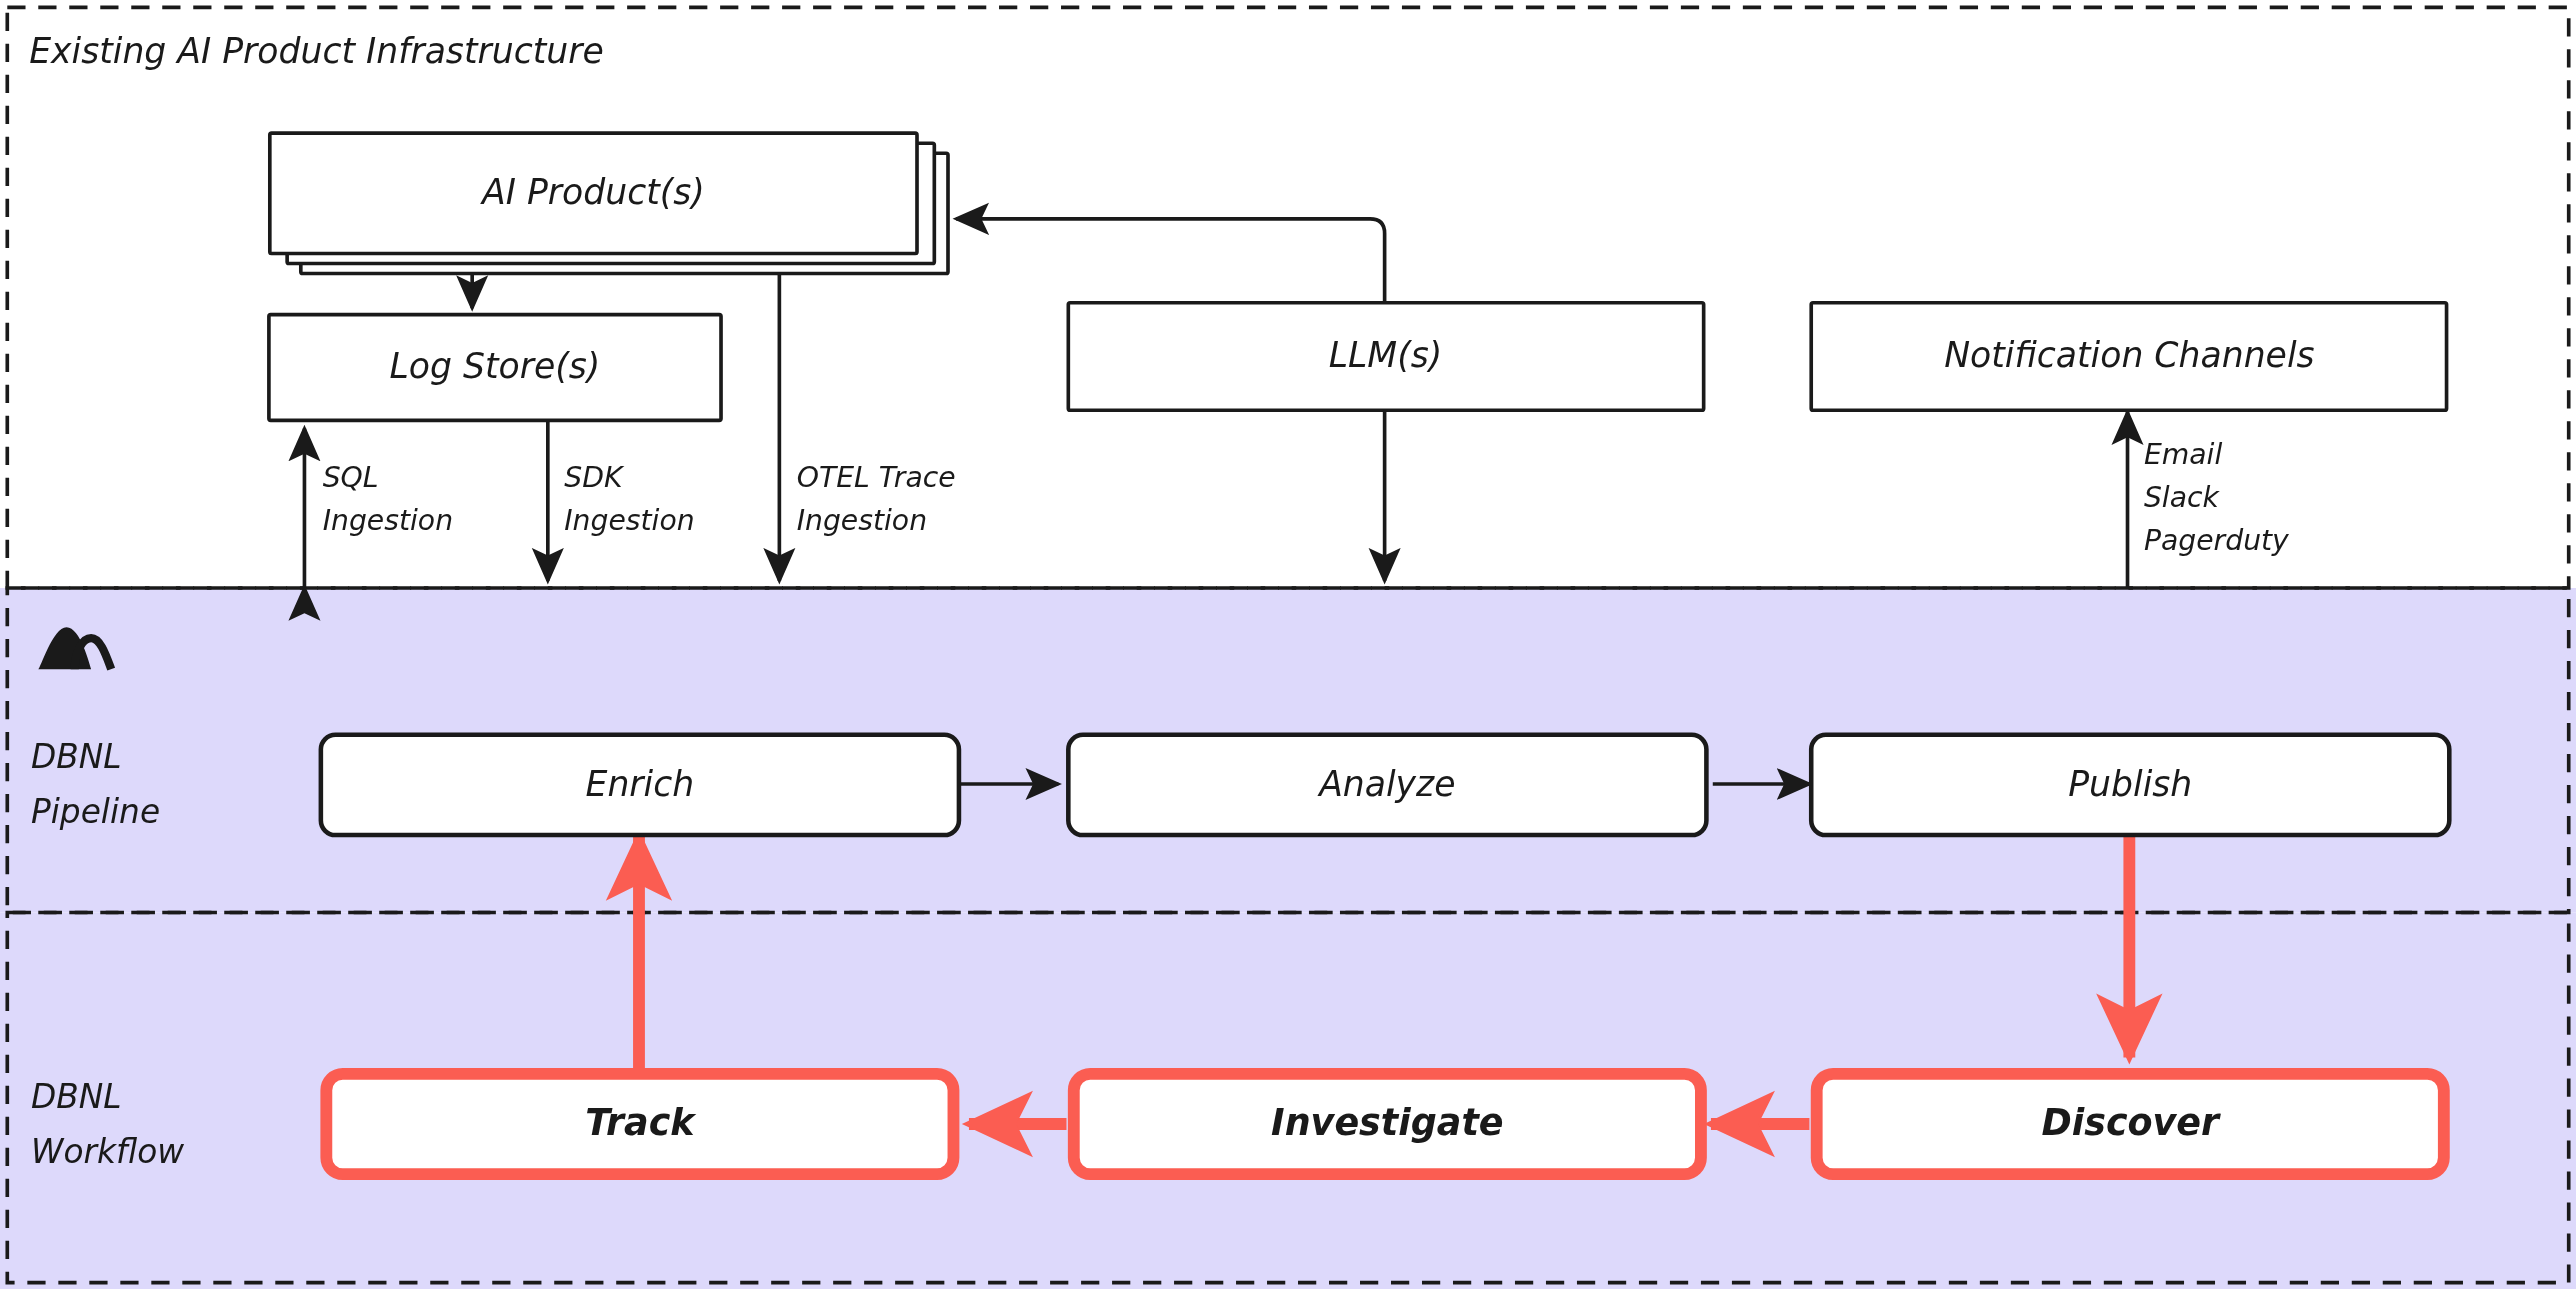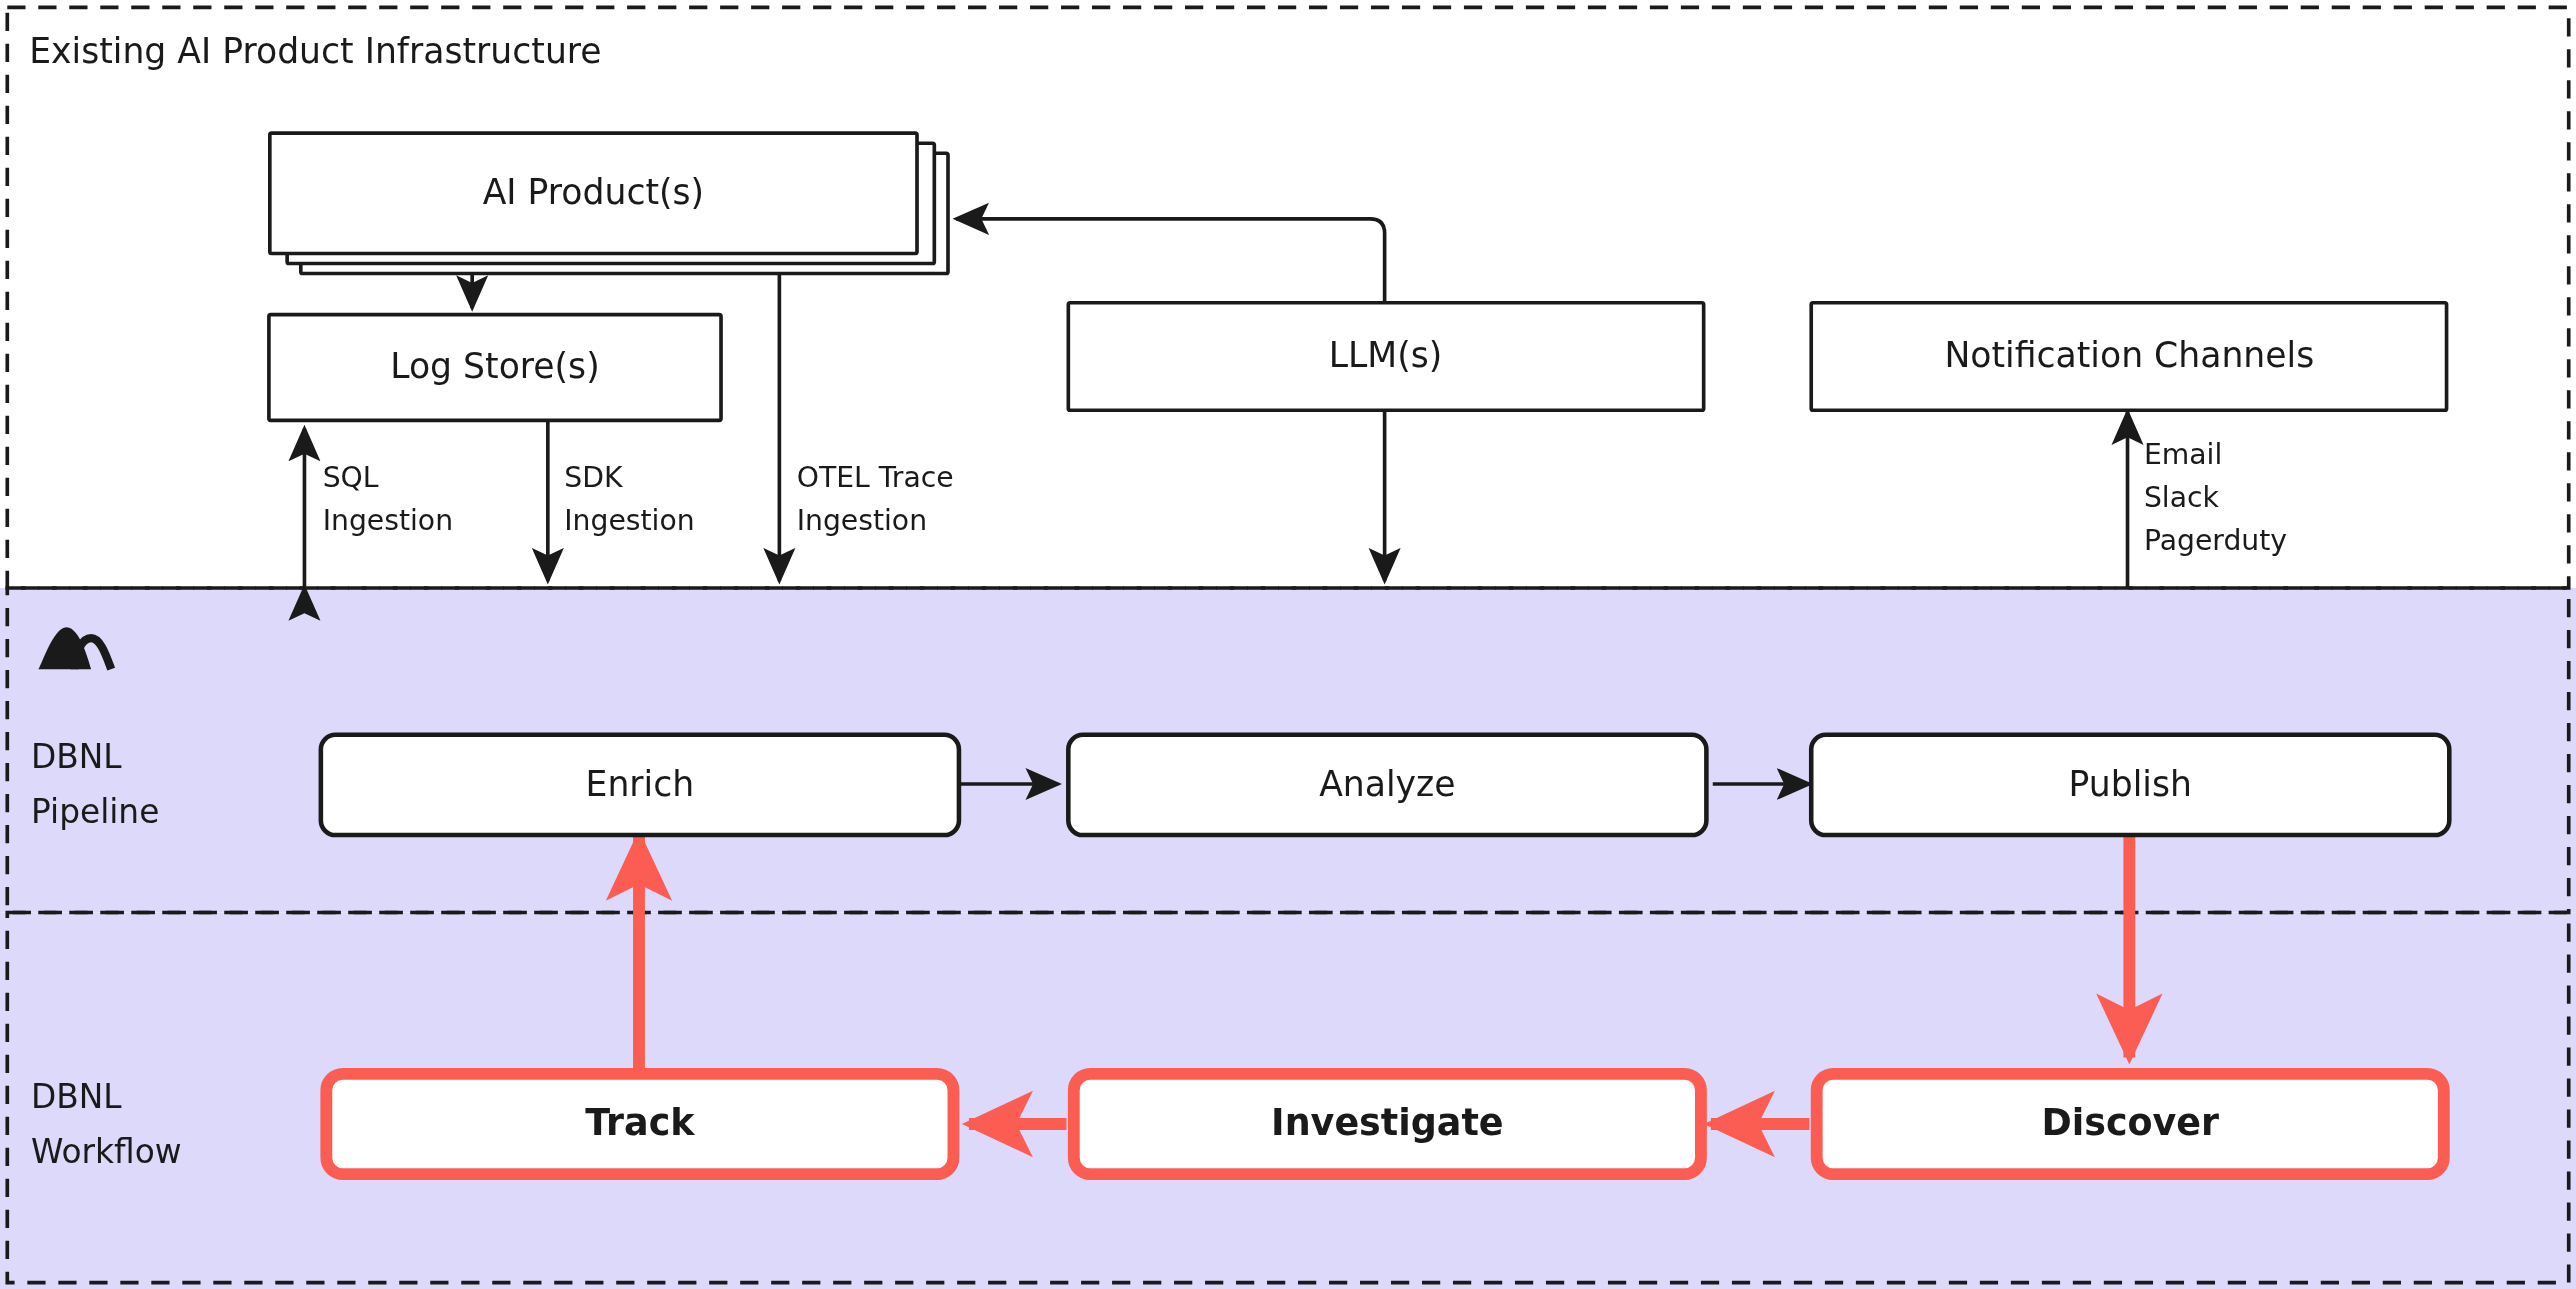--- a/index.html
+++ b/index.html
@@ -1,18 +1,18 @@
 <!DOCTYPE html>
 <html style="font-size:14.6px"><head>
 <meta charset="utf-8">
 <style>
   html,body{margin:0;padding:0;background:#ffffff;}
   body{width:2576px;height:1290px;overflow:hidden;
        font-family:"DejaVu Sans","Liberation Sans",sans-serif;}
-  #diagram{position:relative;width:2544px;height:1290px;}
+  #diagram{position:relative;width:2544px;height:1290px;font-style:italic;}
   svg{position:absolute;top:0;left:0;}
   .lbl{fill:#1a1a1a;font-family:"DejaVu Sans","Liberation Sans",sans-serif;}
   .node-text{font-size:38px;text-anchor:middle;dominant-baseline:middle;}
   .node-text-bold{font-size:40px;font-weight:700;text-anchor:middle;dominant-baseline:middle;}
   .edge-text{font-size:31px;text-anchor:start;dominant-baseline:middle;}
   .band-text{font-size:36px;text-anchor:start;dominant-baseline:middle;}
   .section-title{font-size:38px;text-anchor:start;dominant-baseline:middle;}
 </style>
 </head>
 <body>

